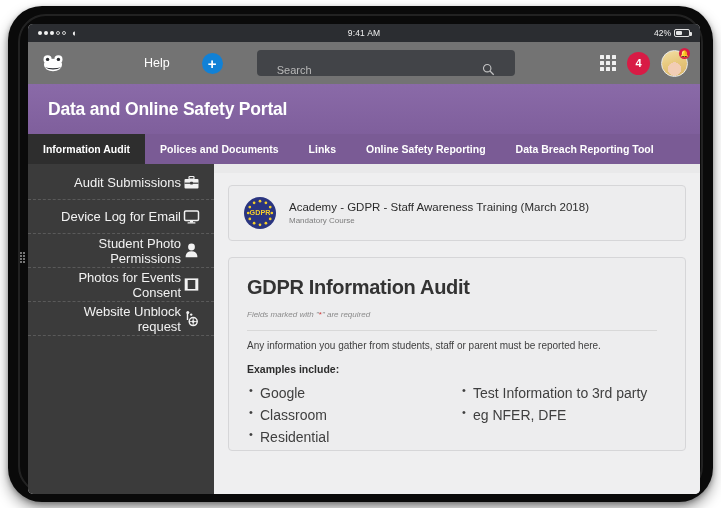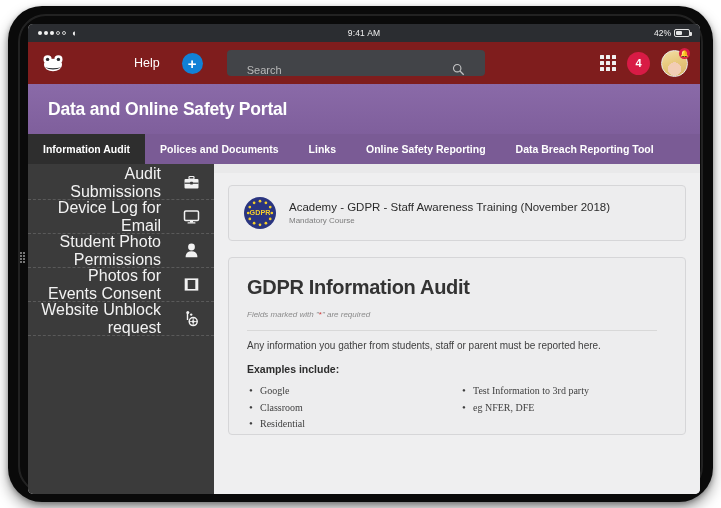--- a/index.html
+++ b/index.html
@@ -67,23 +67,23 @@
     content: ""; position: absolute; right: -3px; top: 2px;
     width: 2px; height: 4px; background: #e4e4e4; border-radius: 0 1px 1px 0;
   }
   .battery-fill {
     position: absolute; left: 1px; top: 1px; bottom: 1px;
     width: 42%; background: #e4e4e4; border-radius: 1px;
   }
 
   
   #app-nav {
-    height: 42px; background: #7f1d1d;
+    height: 42px; background: #737373;
     display: flex; align-items: center; padding: 0 12px;
-    gap: 10px;
+    gap: 20px;
   }
   #brand-logo { width: 26px; height: 22px; flex: 0 0 auto; }
   #help-link {
     color: #ffffff; font-size: 12.5px; margin-left: 58px;
     text-decoration: none; white-space: nowrap;
   }
   #add-button {
     width: 21px; height: 21px; border-radius: 50%;
     background: #1181d6; color: #fff;
     display: flex; align-items: center; justify-content: center;
@@ -154,24 +154,24 @@
 
   
   #app-body { display: flex; height: 330px; }
 
   #sidebar {
     width: 186px; background: #3b3b3b; flex: 0 0 186px;
     padding-top: 2px;
   }
   .sidebar-item {
     height: 34px; display: flex; align-items: center;
-    justify-content: flex-end; gap: 22px;
+    justify-content: flex-end; gap: 2px;
     padding: 0 14px 0 10px;
     border-bottom: 1px dashed #5a5a5a;
-    color: #f2f2f2; font-size: 16px; cursor: pointer;
+    color: #f2f2f2; font-size: 13px; cursor: pointer;
   }
   .sidebar-item .si-label { text-align: right; }
   .sidebar-item .si-icon {
     width: 17px; height: 17px; flex: 0 0 17px;
     display: flex; align-items: center; justify-content: center;
   }
 
   #content-area {
     flex: 1; background: #efeff0; padding: 12px 14px 0 14px;
     overflow: hidden;
@@ -206,22 +206,22 @@
   #audit-intro { font-size: 10px; color: #3f3f3f; }
   #examples-label {
     font-size: 10.5px; font-weight: 700; color: #2c2c2c; margin-top: 12px;
   }
   #examples-columns {
     display: flex; gap: 16px; margin-top: 9px;
   }
   .ex-col { flex: 1; }
   .ex-col ul { list-style: none; }
   .ex-col li {
-    font-size: 10px; color: #3f3f3f; line-height: 1.35;
-    position: relative; padding-left: 13px; margin-bottom: 3px; font-family: Liberation Serif, serif;
+    font-size: 14px; color: #3f3f3f; line-height: 1.35;
+    position: relative; padding-left: 13px; margin-bottom: 3px;
   }
   .ex-col li::before {
     content: "•"; position: absolute; left: 2px; top: -1px;
     font-size: 11px; color: #3f3f3f;
   }
 
   
   #edge-handle {
     position: absolute; left: 11px; top: 243px;
     width: 7px; height: 16px;
@@ -401,21 +401,21 @@
               <circle cx="17" cy="28.8" r="1.35"></circle>
               <circle cx="11.1" cy="27.2" r="1.35"></circle>
               <circle cx="6.8" cy="22.9" r="1.35"></circle>
               <circle cx="5.2" cy="17" r="1.35"></circle>
               <circle cx="6.8" cy="11.1" r="1.35"></circle>
               <circle cx="11.1" cy="6.8" r="1.35"></circle>
             </g>
             <text x="17" y="19.4" text-anchor="middle" fill="#f5cf2a" font-family="Liberation Sans, sans-serif" font-size="7.2" font-weight="700">GDPR</text>
           </svg>
           <div>
-            <div id="course-title">Academy - GDPR - Staff Awareness Training (November 2018)</div>
+            <div id="course-title">Academy - GDPR - Staff Awareness Training (March 2018)</div>
             <div id="course-subtitle">Mandatory Course</div>
           </div>
         </div>
 
         <div class="card" id="audit-card">
           <div id="audit-heading">GDPR Information Audit</div>
 
           <div id="required-note">
             <span>Fields marked with "</span><span class="req-star">*</span><span>" are required</span>
           </div>

